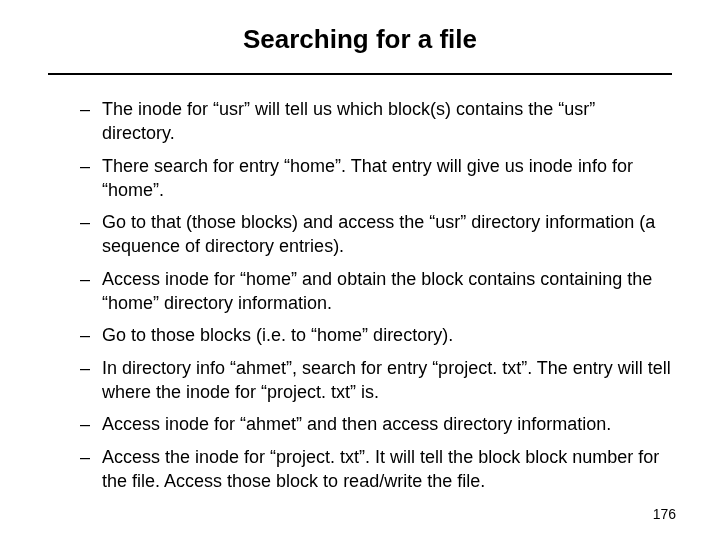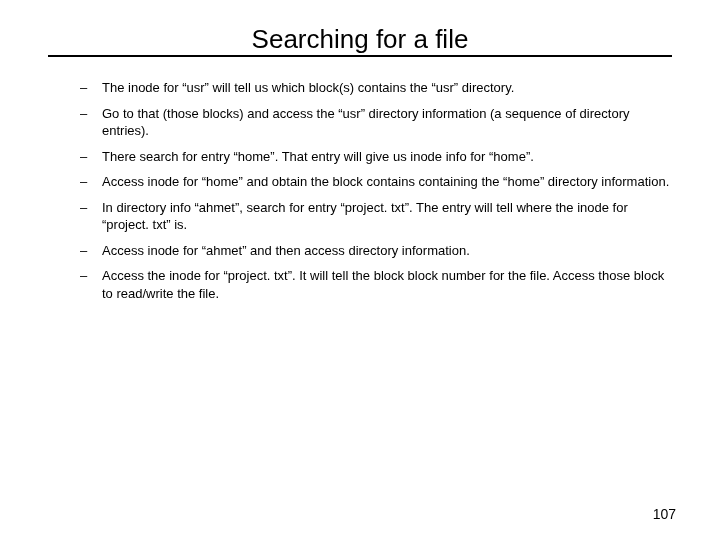--- a/index.html
+++ b/index.html
@@ -12,35 +12,35 @@
       overflow: hidden;
     }
     .slide {
       width: 100%;
       height: 100%;
       padding: 24px 48px 0 48px;
     }
     .title {
       text-align: center;
       font-size: 26px;
-      font-weight: normal;
+      font-weight: bold;
       color: #000;
-      margin-bottom: 0;
+      margin-bottom: 18px;
     }
     .divider {
       border: none;
       border-top: 2px solid #000;
       margin: 0 0 22px 0;
     }
     .bullets {
       list-style: none;
       padding-left: 32px;
     }
     .bullets li {
-      font-size: 13px;
+      font-size: 18px;
       line-height: 1.35;
       color: #000;
       margin-bottom: 8px;
       position: relative;
       padding-left: 22px;
     }
     .bullets li::before {
       content: "–";
       position: absolute;
       left: 0;
@@ -55,21 +55,22 @@
     }
   </style>
 </head>
 <body>
 
 <div class="slide">
   <h1 class="title">Searching for a file</h1>
   <hr class="divider">
   <ul class="bullets">
     <li>The inode for “usr” will tell us which block(s) contains the “usr” directory.</li>
+    <li>There search for entry “home”. That entry will give us inode info for “home”.</li>
     <li>Go to that (those blocks) and access the “usr” directory information (a sequence of directory entries).</li>
-    <li>There search for entry “home”. That entry will give us inode info for “home”.</li>
     <li>Access inode for “home” and obtain the block contains containing the “home” directory information.</li>
+    <li>Go to those blocks (i.e. to “home” directory).</li>
     <li>In directory info “ahmet”, search for entry  “project. txt”. The entry will tell where the inode for “project. txt” is.</li>
     <li>Access inode for “ahmet” and then access directory information.</li>
     <li>Access the inode for “project. txt”. It will tell the block block number for the file. Access those block to read/write the file.</li>
   </ul>
 </div>
-<div class="page-number">107</div>
+<div class="page-number">176</div>
 
 </body></html>

